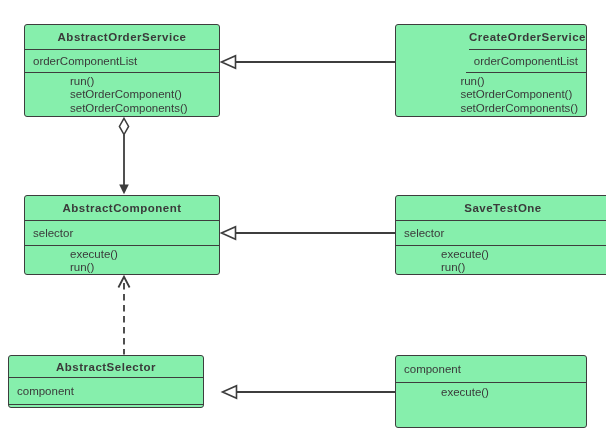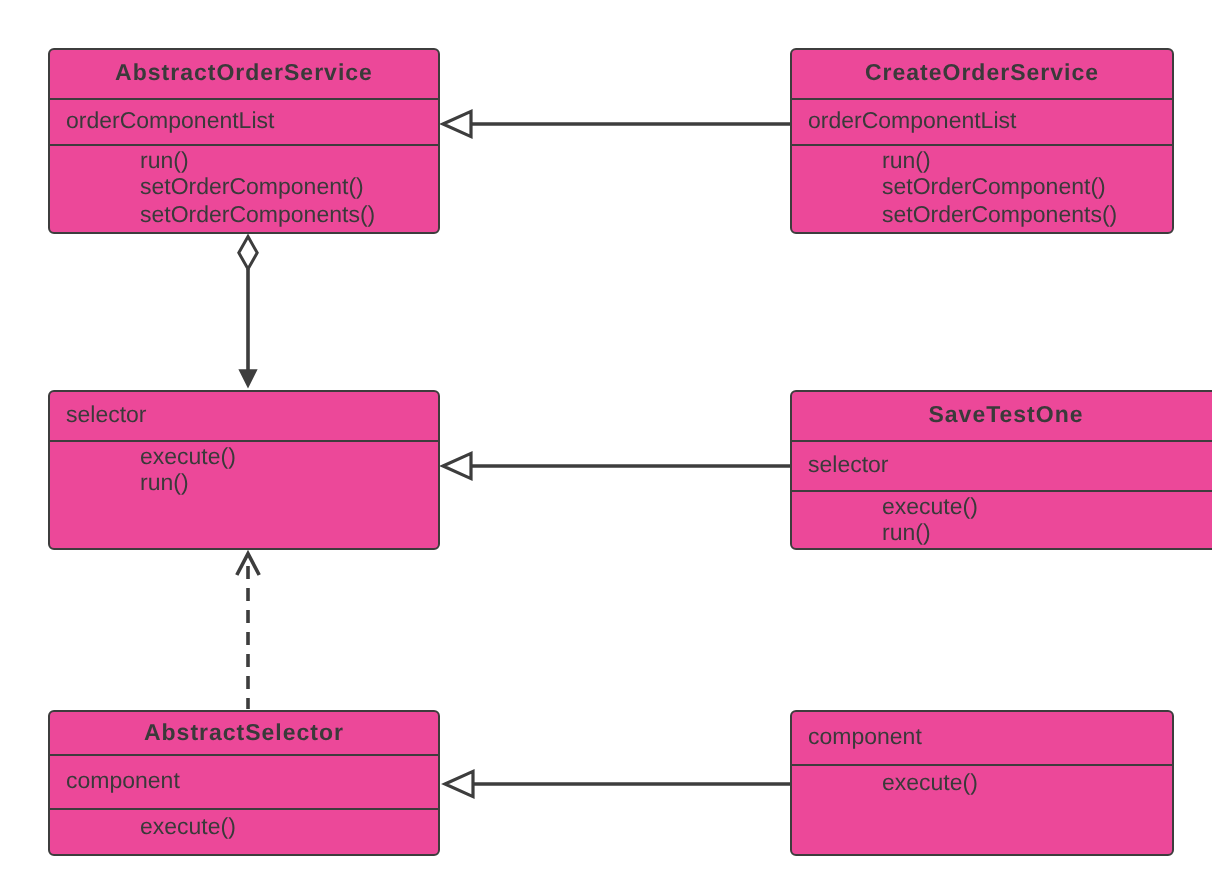--- a/index.html
+++ b/index.html
@@ -17,21 +17,21 @@
     overflow: hidden;
   }
   .wires {
     position: absolute;
     left: 0;
     top: 0;
     pointer-events: none;
   }
   .uml-class {
     position: absolute;
-    background: #ec4899;
+    background: #86efac;
     border: 1.6px solid #3d3d3d;
     border-radius: 3px;
     box-sizing: border-box;
     display: flex;
     flex-direction: column;
   }
   .uml-title {
     flex: 0 0 auto;
     display: flex;
     align-items: center;
@@ -100,48 +100,49 @@
   <div class="uml-class" style="left:24px; top:24px; width:196px; height:93px;">
     <div class="uml-title" style="height:24px;">AbstractOrderService</div>
     <div class="uml-attrs" style="height:22px;">orderComponentList</div>
     <div class="uml-methods">
       <div class="uml-method">run()</div>
       <div class="uml-method">setOrderComponent()</div>
       <div class="uml-method">setOrderComponents()</div>
     </div>
   </div>
 
-  <div class="uml-class" style="left:395px; top:24px; width:192px; height:93px;">
+  <div class="uml-class" style="left:395px; top:24px; width:192px; height:93px;align-items:flex-end;">
     <div class="uml-title" style="height:24px;">CreateOrderService</div>
     <div class="uml-attrs" style="height:22px;">orderComponentList</div>
     <div class="uml-methods">
       <div class="uml-method">run()</div>
       <div class="uml-method">setOrderComponent()</div>
       <div class="uml-method">setOrderComponents()</div>
     </div>
   </div>
 
   <div class="uml-class" style="left:24px; top:195px; width:196px; height:80px;">
+    <div class="uml-title" style="height:24px;">AbstractComponent</div>
     <div class="uml-attrs" style="height:24px;">selector</div>
     <div class="uml-methods">
       <div class="uml-method">execute()</div>
       <div class="uml-method">run()</div>
     </div>
   </div>
 
   <div class="uml-class" style="left:395px; top:195px; width:216px; height:80px;">
     <div class="uml-title" style="height:24px;">SaveTestOne</div>
     <div class="uml-attrs" style="height:24px;">selector</div>
     <div class="uml-methods">
       <div class="uml-method">execute()</div>
       <div class="uml-method">run()</div>
     </div>
   </div>
 
-  <div class="uml-class" style="left:24px; top:355px; width:196px; height:73px;">
+  <div class="uml-class" style="left:8px; top:355px; width:196px; height:53px;">
     <div class="uml-title" style="height:21px;">AbstractSelector</div>
     <div class="uml-attrs" style="height:26px;">component</div>
     <div class="uml-methods" style="padding-top:3px;">
       <div class="uml-method">execute()</div>
     </div>
   </div>
 
   <div class="uml-class" style="left:395px; top:355px; width:192px; height:73px;">
     <div class="uml-attrs" style="height:26px;">component</div>
     <div class="uml-methods" style="padding-top:3px;">

